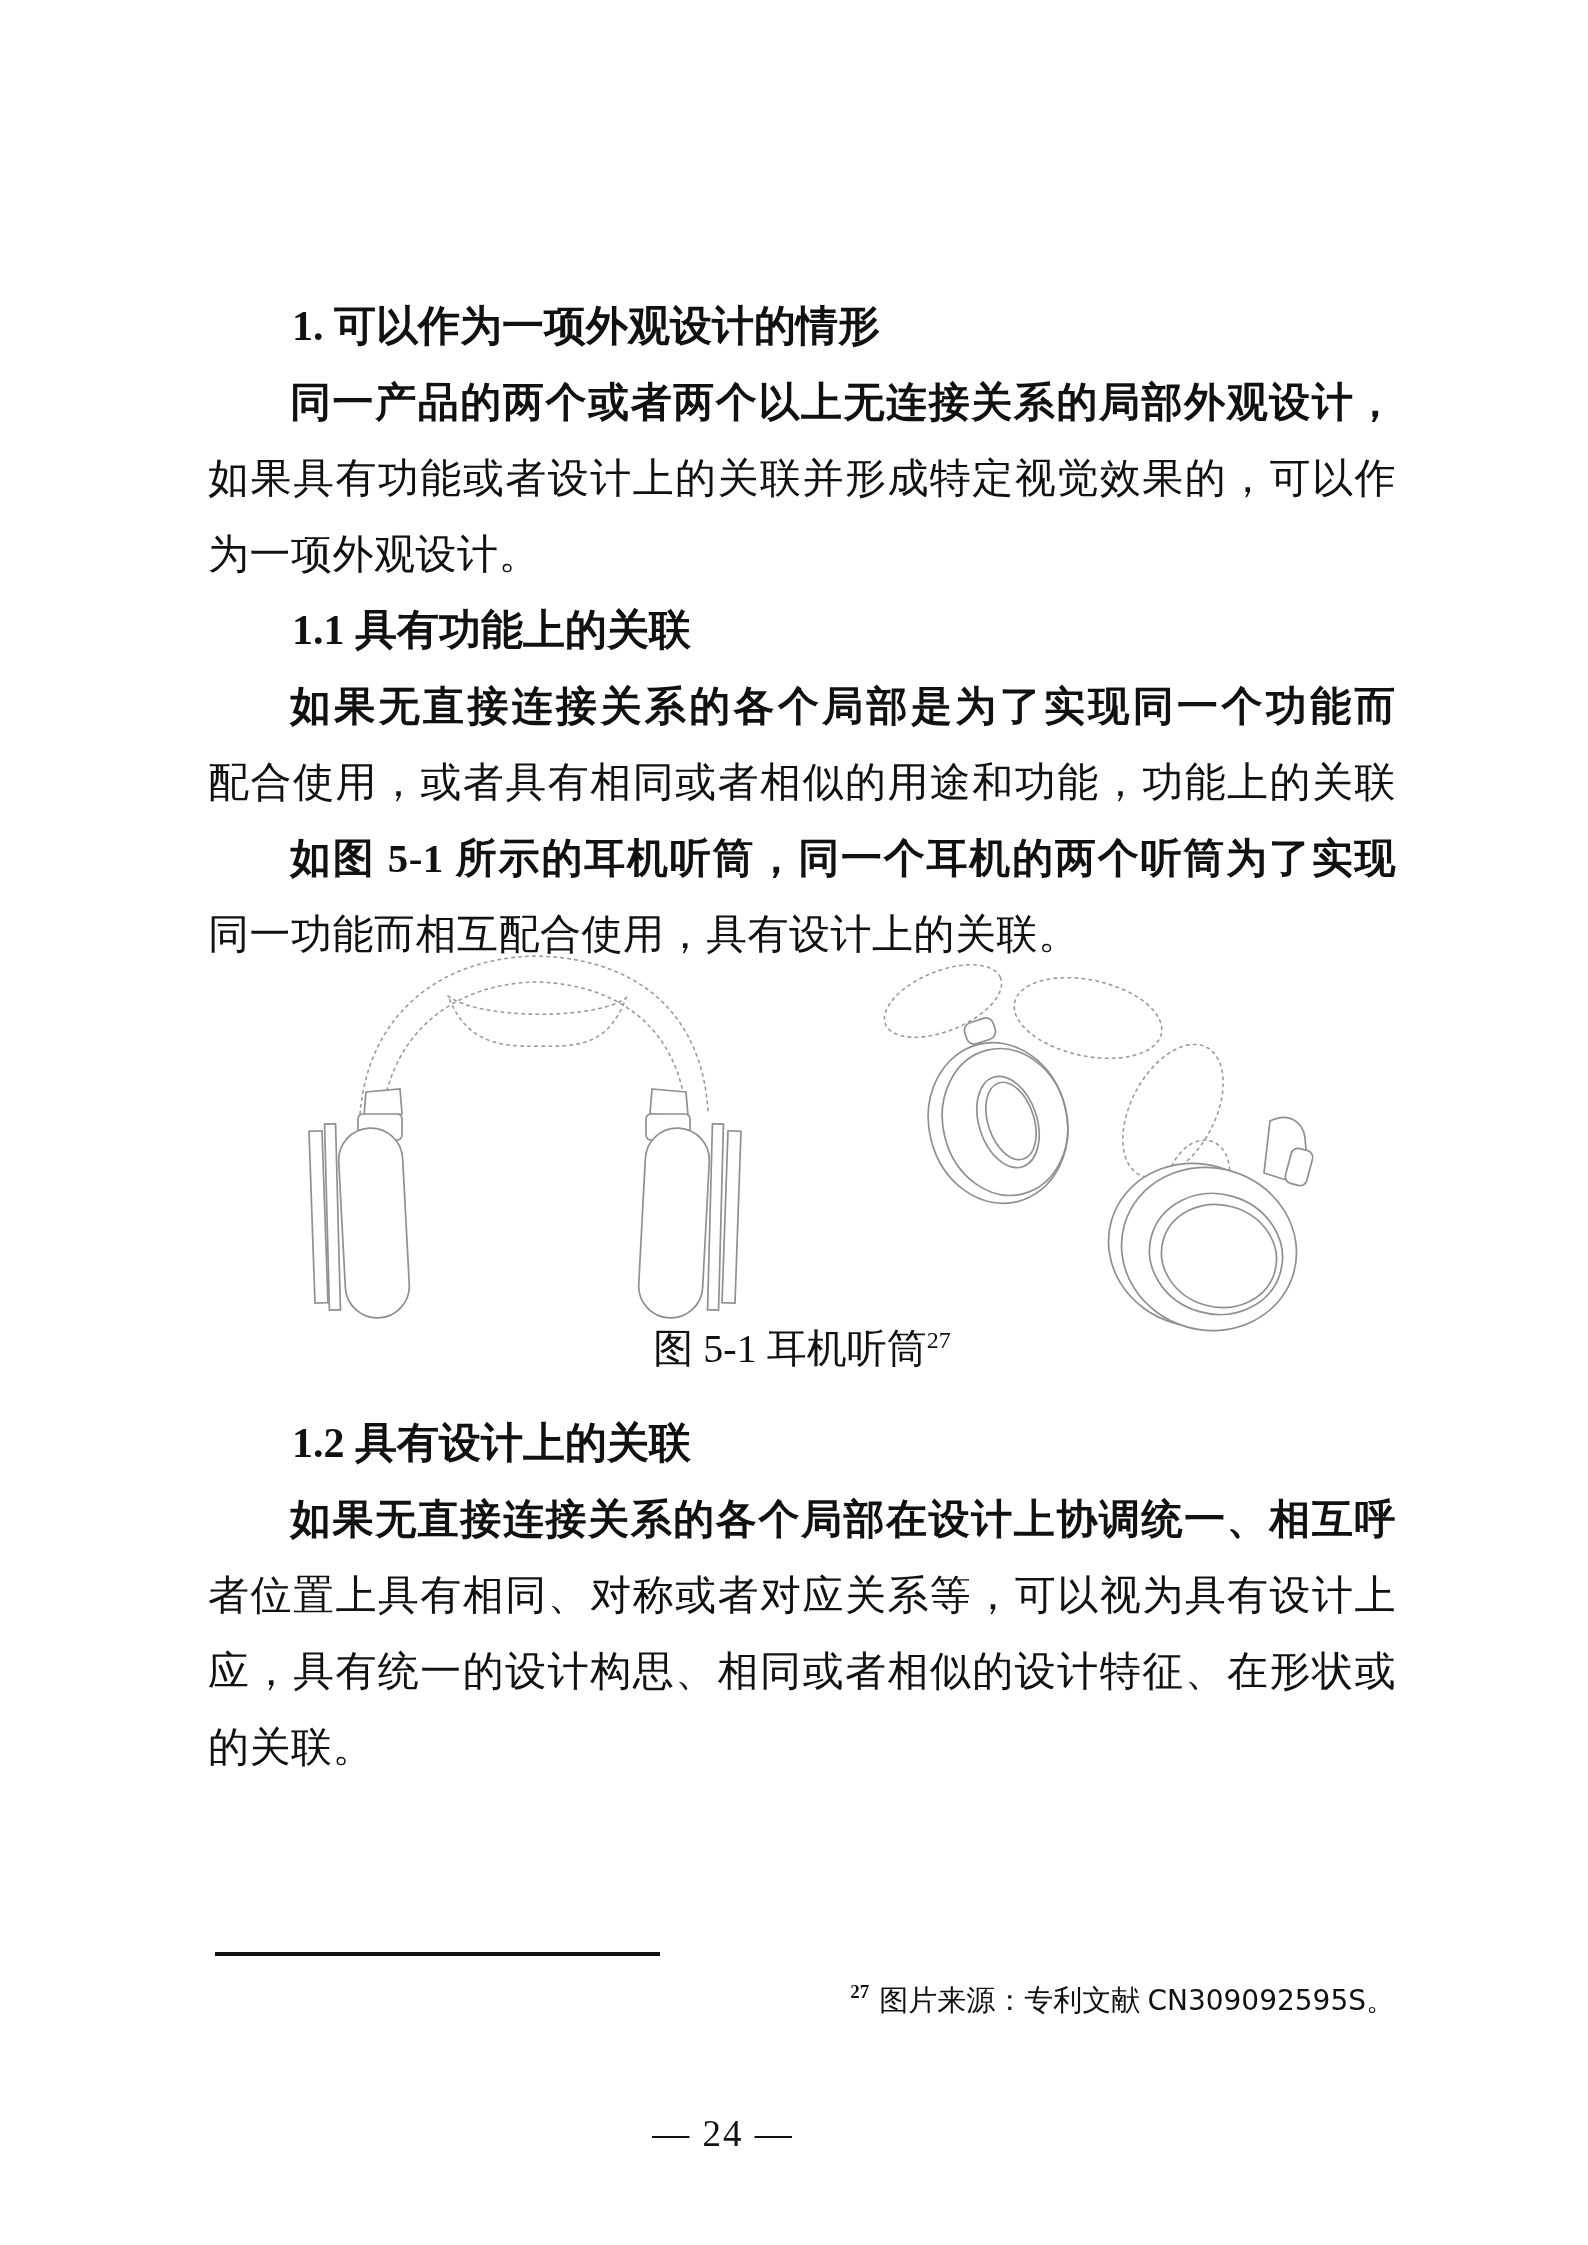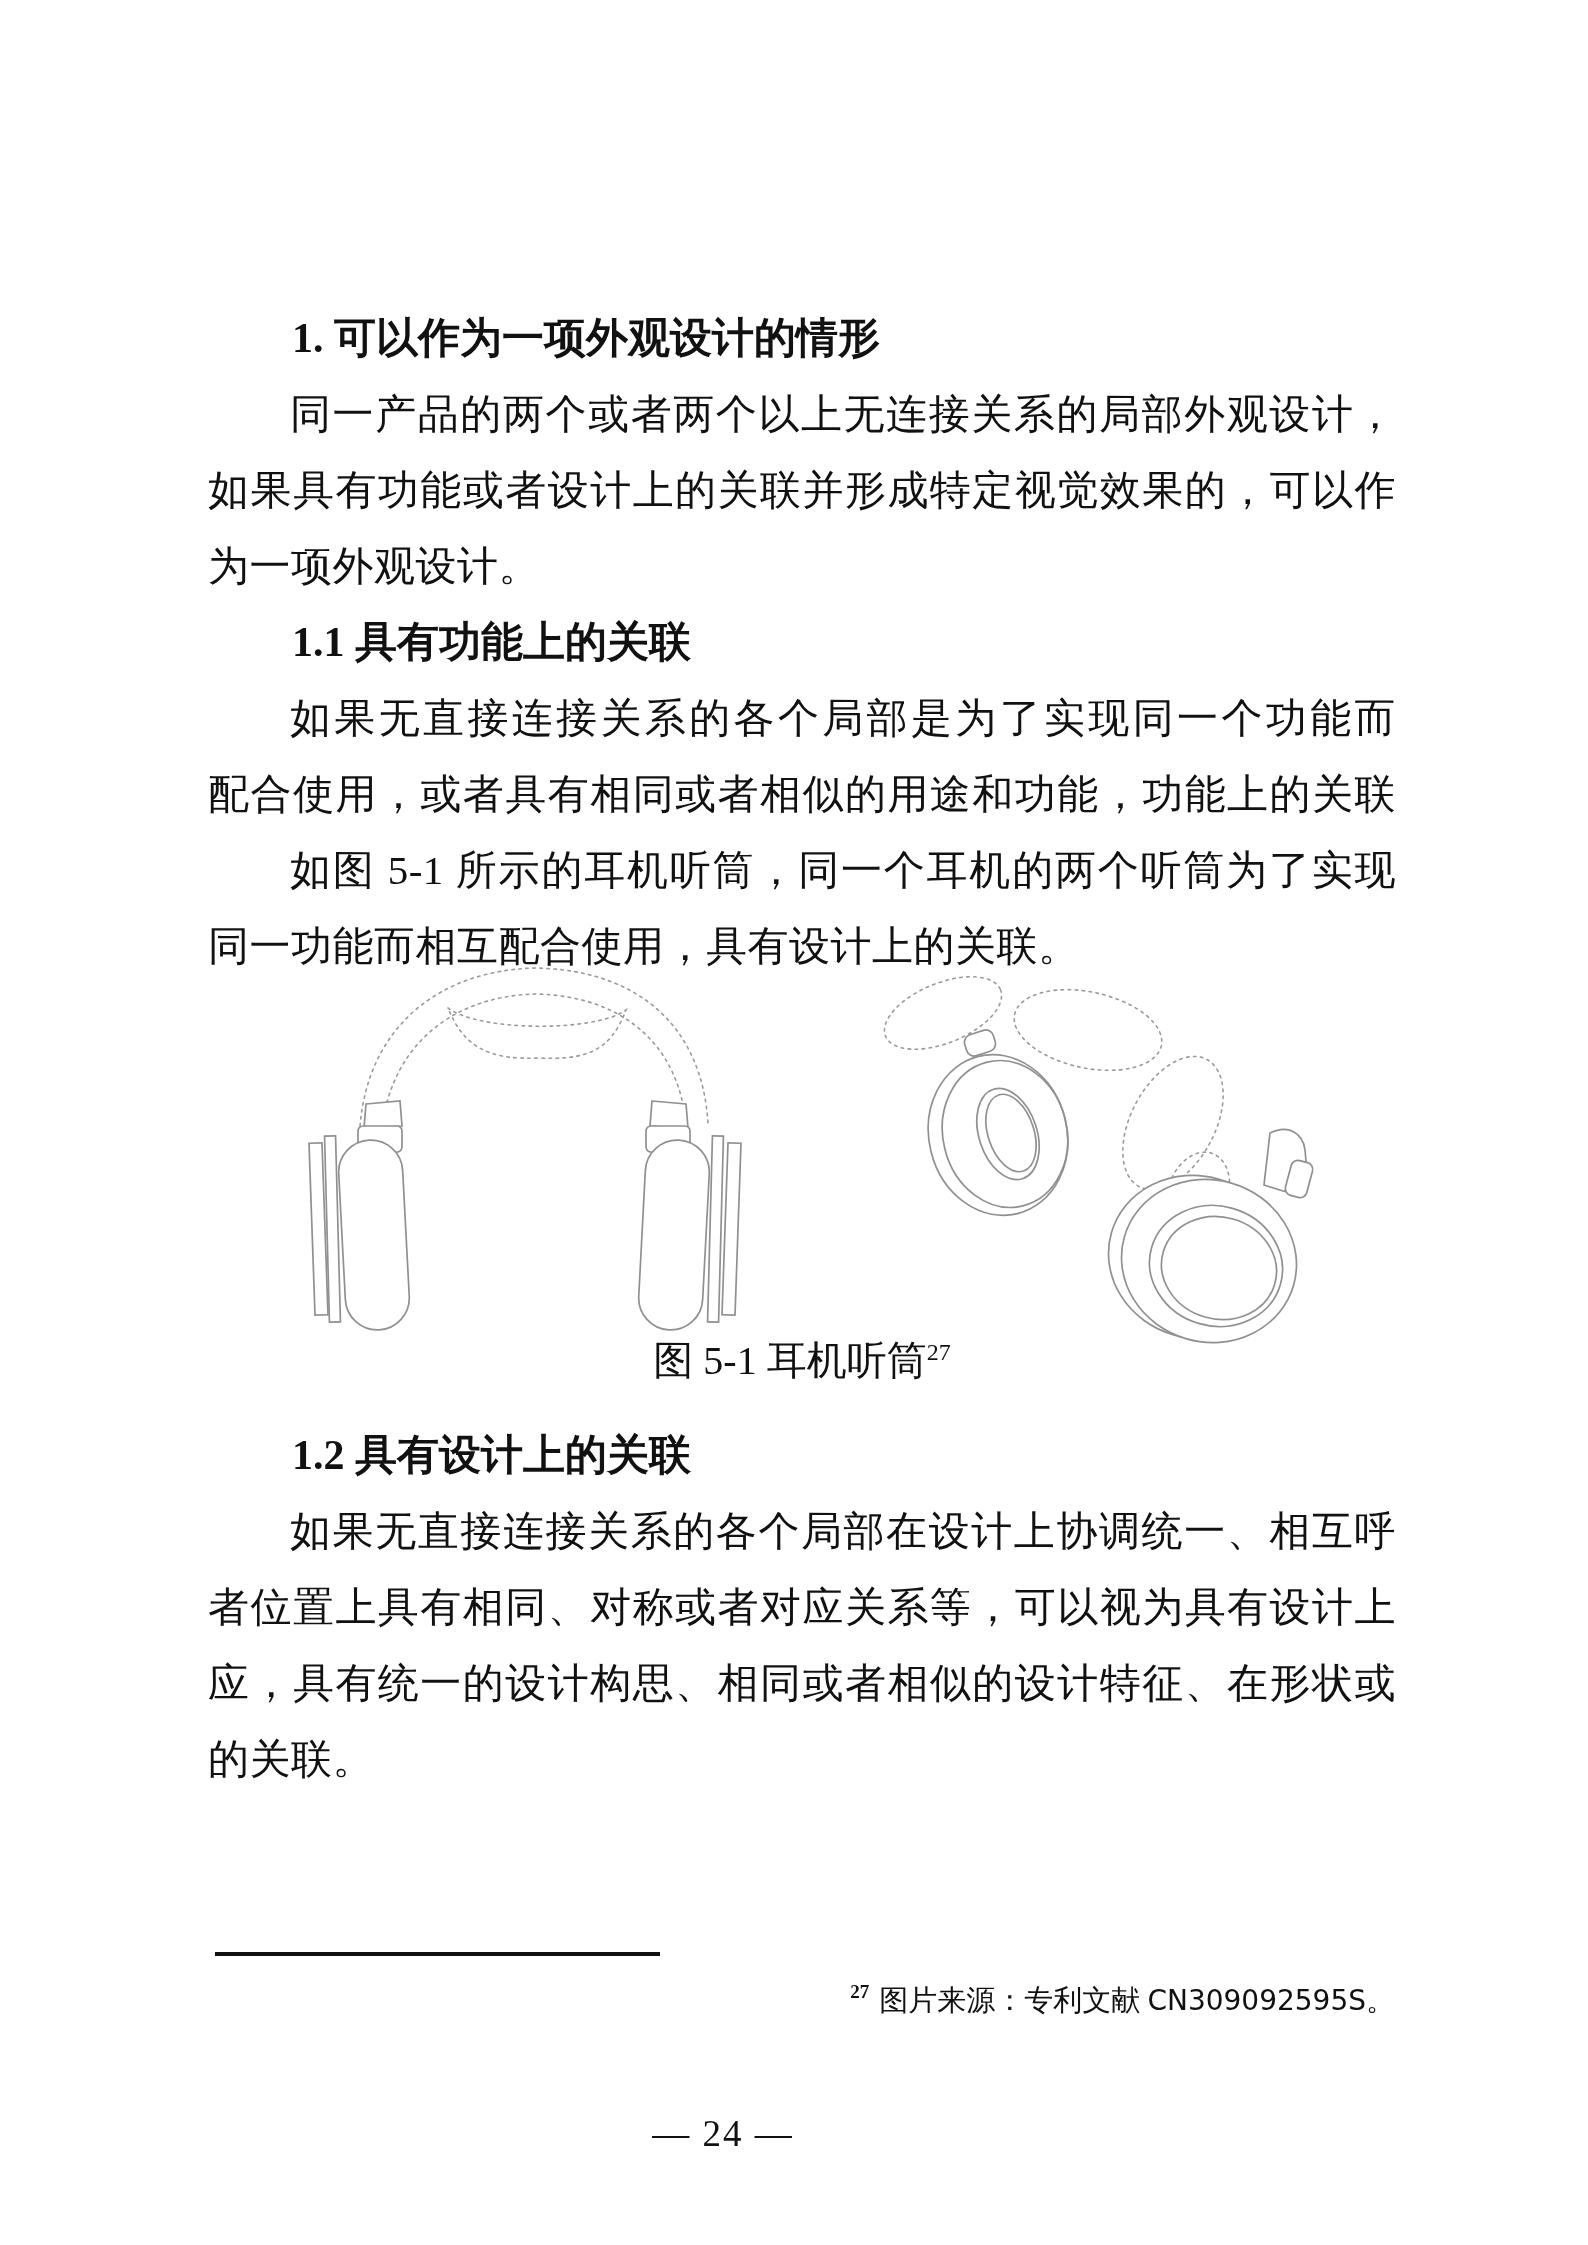--- a/index.html
+++ b/index.html
@@ -2,29 +2,29 @@
 <html><head>
 <meta charset="utf-8">
 <style>
   html,body{margin:0;padding:0;}
   body{
     width:1588px;height:2245px;background:#ffffff;position:relative;
     font-family:"Liberation Serif","DejaVu Serif",serif;color:#111111;
     overflow:hidden;
   }
   .content{
-    position:absolute;left:208px;top:300px;width:1188px;
+    position:absolute;left:208px;top:288px;width:1188px;
   }
   .bodyline{
     font-size:41px;line-height:76px;height:76px;
     text-align:justify;text-align-last:justify;
     letter-spacing:0.5px;
   }
   .lastline{text-align:left;text-align-last:left;}
-  .indent{text-indent:2em;}
+  .indent{text-indent:2em;font-weight:bold;}
   .heading{
     font-size:42px;line-height:76px;height:76px;font-weight:bold;
     text-indent:2em;text-align:left;text-align-last:left;
   }
   .figure{height:364px;position:relative;}
   .figure svg{display:block;margin-top:-26px;}
   .caption{
     height:60px;line-height:60px;font-size:40px;text-align:right;
     text-align-last:center;
   }

